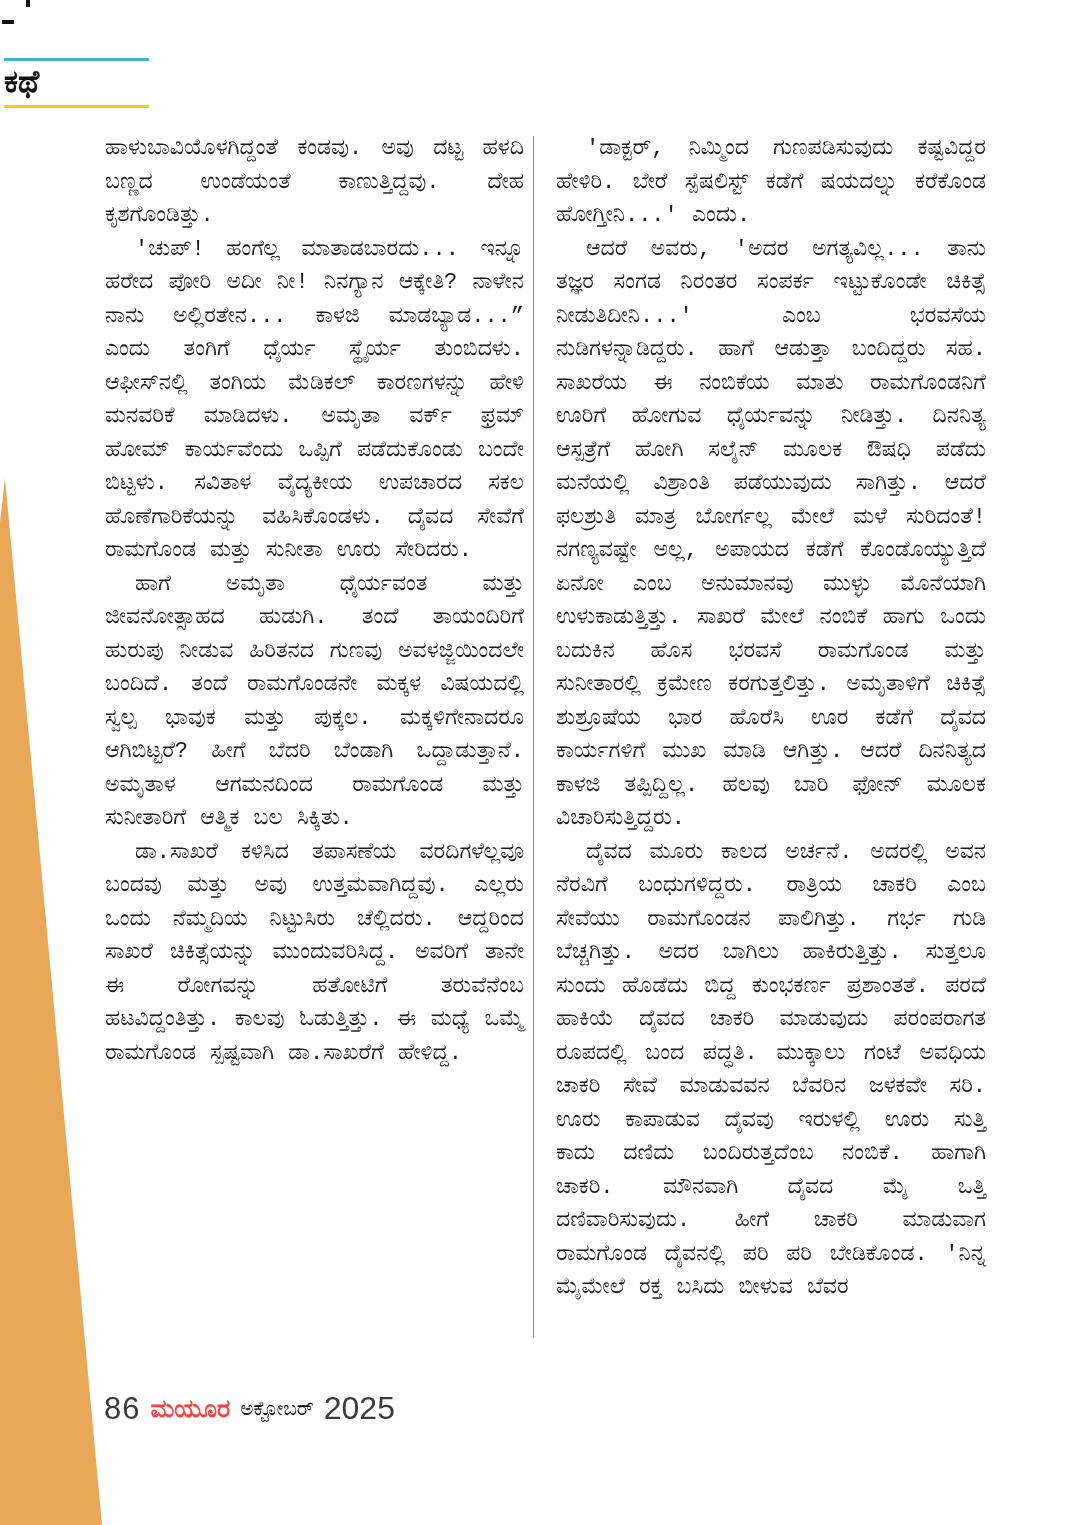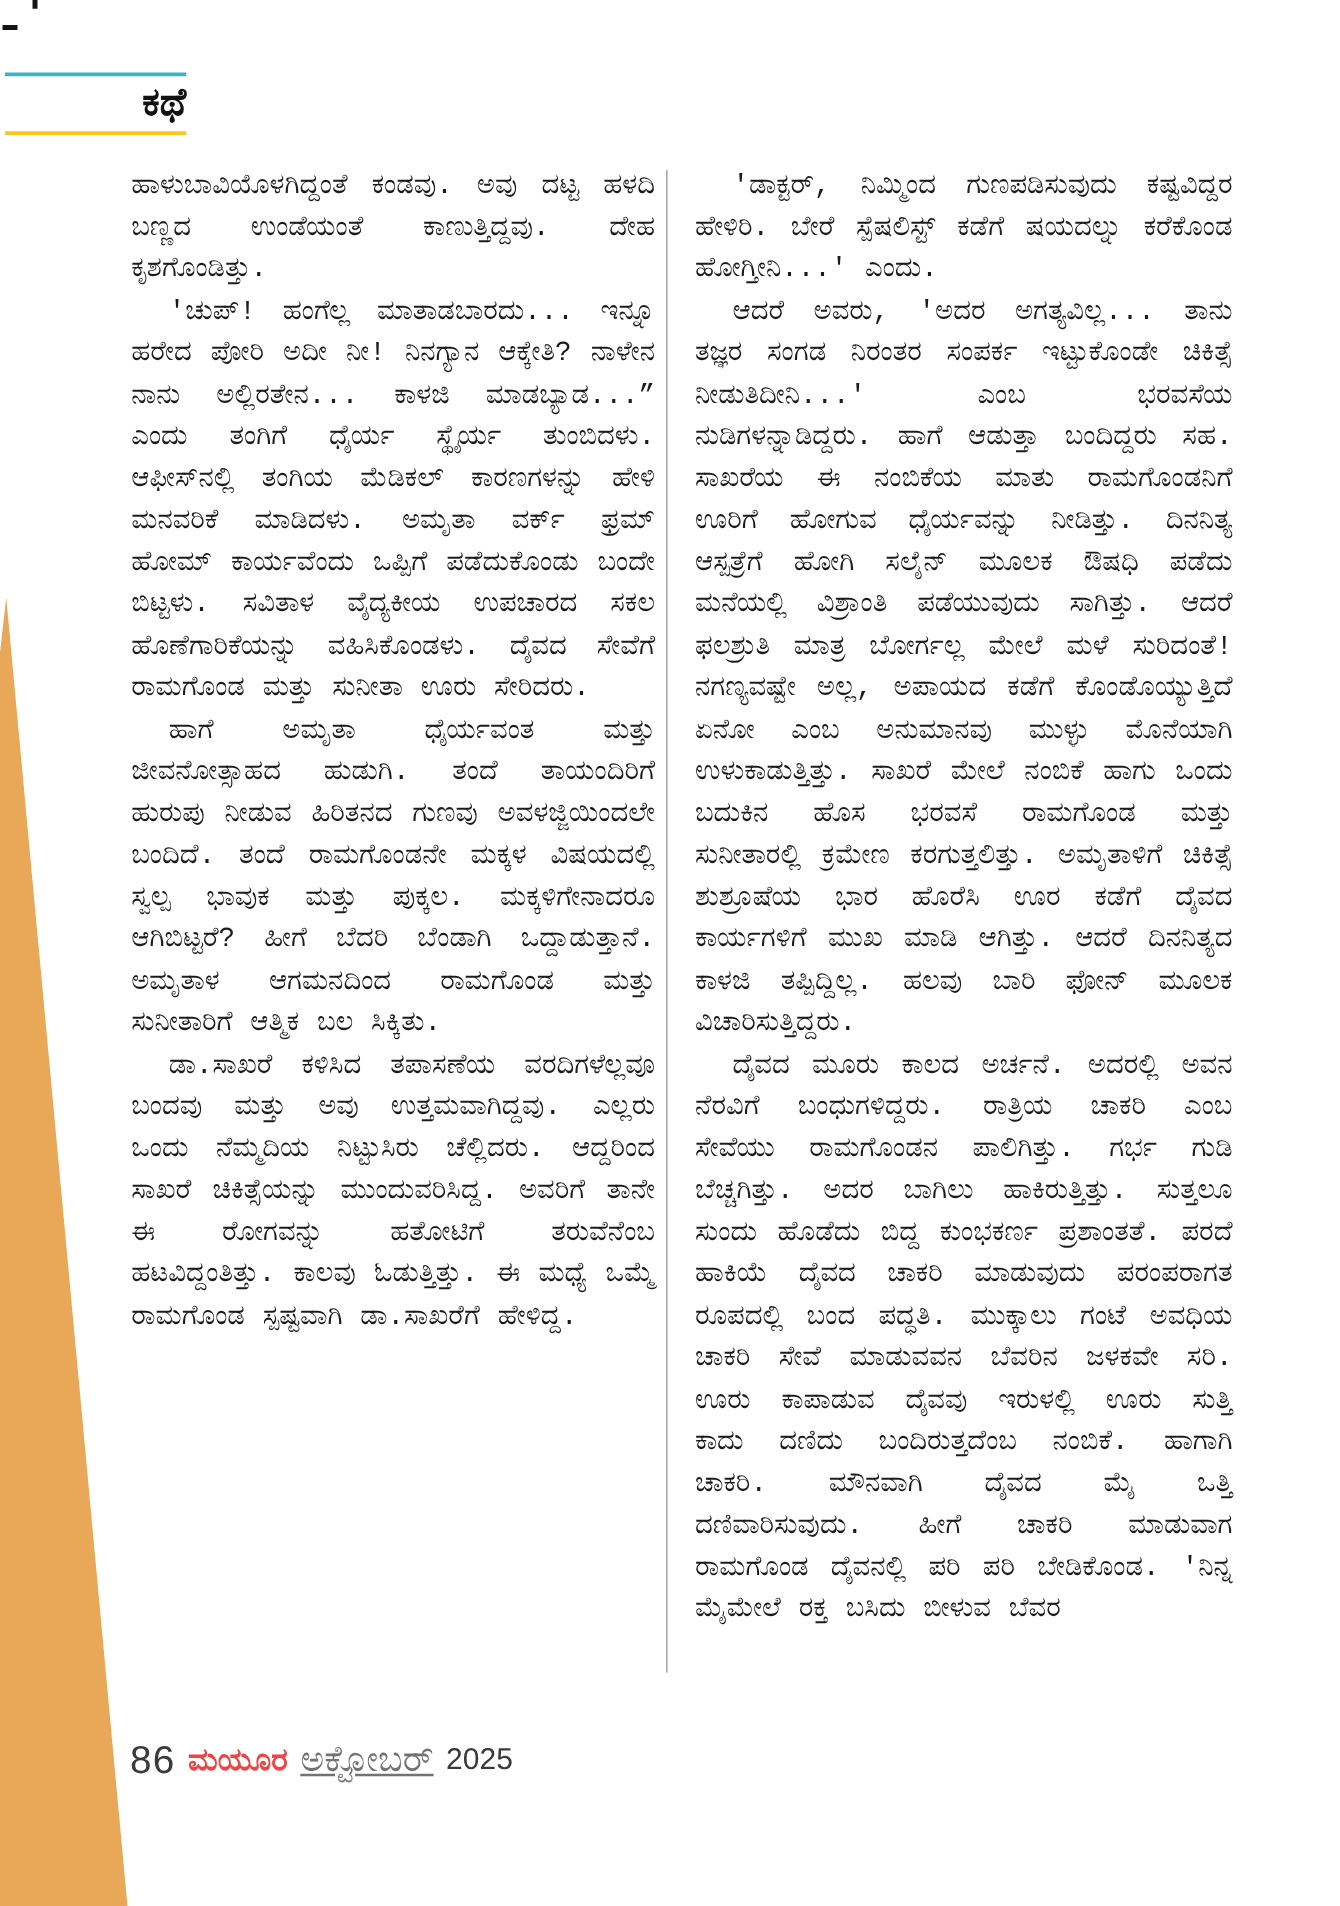--- a/index.html
+++ b/index.html
@@ -5,21 +5,21 @@
   html,body { margin:0; padding:0; background:#ffffff; }
   .page {
     position:relative; width:1072px; height:1525px; background:#ffffff;
     overflow:hidden; font-family:"Liberation Sans", sans-serif;
   }
   
   .rule { position:absolute; left:4px; width:145px; height:3px; }
   .rule-top { top:58px; background:#3eb5c6; }
   .rule-bottom { top:105px; background:#ffc713; }
   .page-title {
-    position:absolute; left:4px; top:60px; width:145px; text-align:right;
+    position:absolute; left:4px; top:60px; width:145px; text-align:left;
     font-size:31px; font-weight:bold; color:#121212; line-height:44px;
   }
   
   .col { position:absolute; top:132px;font-family:Liberation Mono, monospace; }
   .col-left  { left:105px; width:419px; }
   .col-right { left:556px; width:430px; }
   .col p {
     margin:0; text-align:justify; font-size:22px; line-height:33.5px;
     color:#1b1b1b; word-spacing:1px;
   }
@@ -28,22 +28,22 @@
     position:absolute; left:533px; top:136px; width:1px; height:1202px;
     background:#8f8f8f;
   }
   
   .footer {
     position:absolute; left:104px; top:1390px; display:flex;
     align-items:center; gap:10px; white-space:nowrap;
   }
   .page-number { font-size:31px; color:#3a3a3a; letter-spacing:1px; }
   .magazine-logo { font-size:25px; font-weight:bold; color:#ef4444; }
-  .issue-month { font-size:29px; color:#737373;text-decoration:underline; }
-  .issue-year { font-size:24px; color:#3a3a3a; }
+  .issue-month { font-size:20px; color:#000000; }
+  .issue-year { font-size:32px; color:#3a3a3a; }
   
   .wedge { position:absolute; left:0; top:478px; width:110px; height:1047px; }
   
   .mark { position:absolute; background:#141414; }
   .mark-top-tick { left:26px; top:0; width:4px; height:7px; }
   .mark-top-dash { left:2px; top:20px; width:12px; height:4px; }
   .mark-bottom-dash { left:2px; top:1496px; width:12px; height:4px; }
   .mark-bottom-tick { left:25px; top:1505px; width:4px; height:20px; }
 </style>
 </head>

